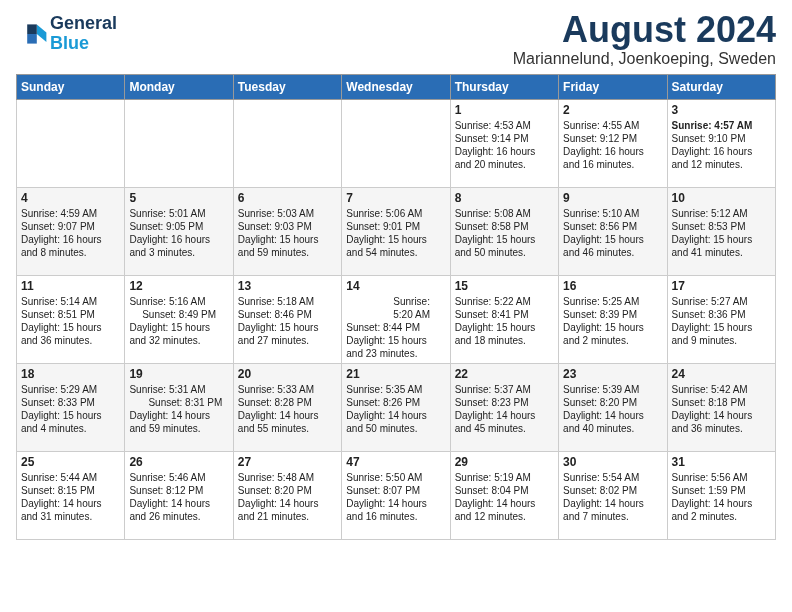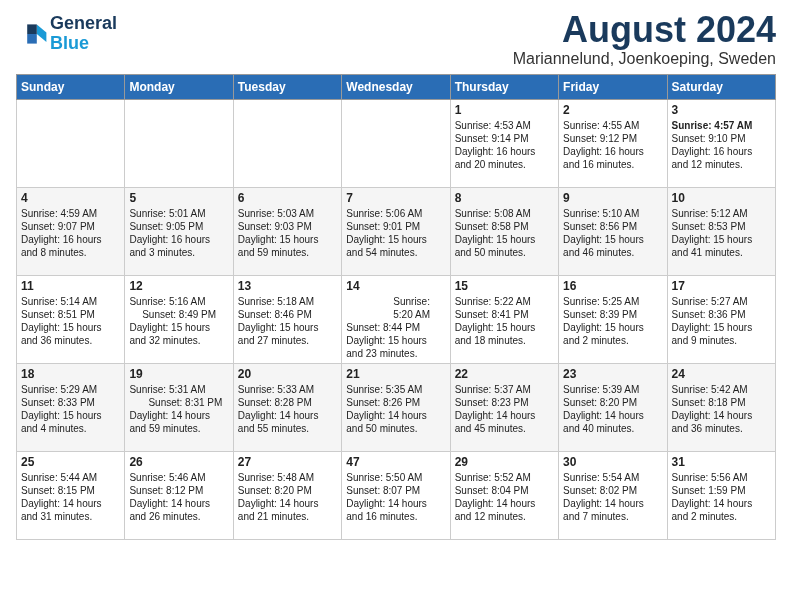--- a/index.html
+++ b/index.html
@@ -329,21 +329,21 @@
           </td>
           <td>
             <span class="day-num">47</span>
             <div style="line-height: 1.3;">Sunrise: 5:50 AM</div>
             <div style="line-height: 1.3;">Sunset: 8:07 PM</div>
             <div style="line-height: 1.3;">Daylight: 14 hours</div>
             <div style="line-height: 1.3;">and 16 minutes.</div>
           </td>
           <td>
             <span class="day-num">29</span>
-            <div style="line-height: 1.3;">Sunrise: 5:52 AM</div>
+            <div style="line-height: 1.3;">Sunrise: 5:19 AM</div>
             <div style="line-height: 1.3;">Sunset: 8:04 PM</div>
             <div style="line-height: 1.3;">Daylight: 14 hours</div>
             <div style="line-height: 1.3;">and 12 minutes.</div>
           </td>
           <td>
             <span class="day-num">30</span>
             <div style="line-height: 1.3;">Sunrise: 5:54 AM</div>
             <div style="line-height: 1.3;">Sunset: 8:02 PM</div>
             <div style="line-height: 1.3;">Daylight: 14 hours</div>
             <div style="line-height: 1.3;">and 7 minutes.</div>

